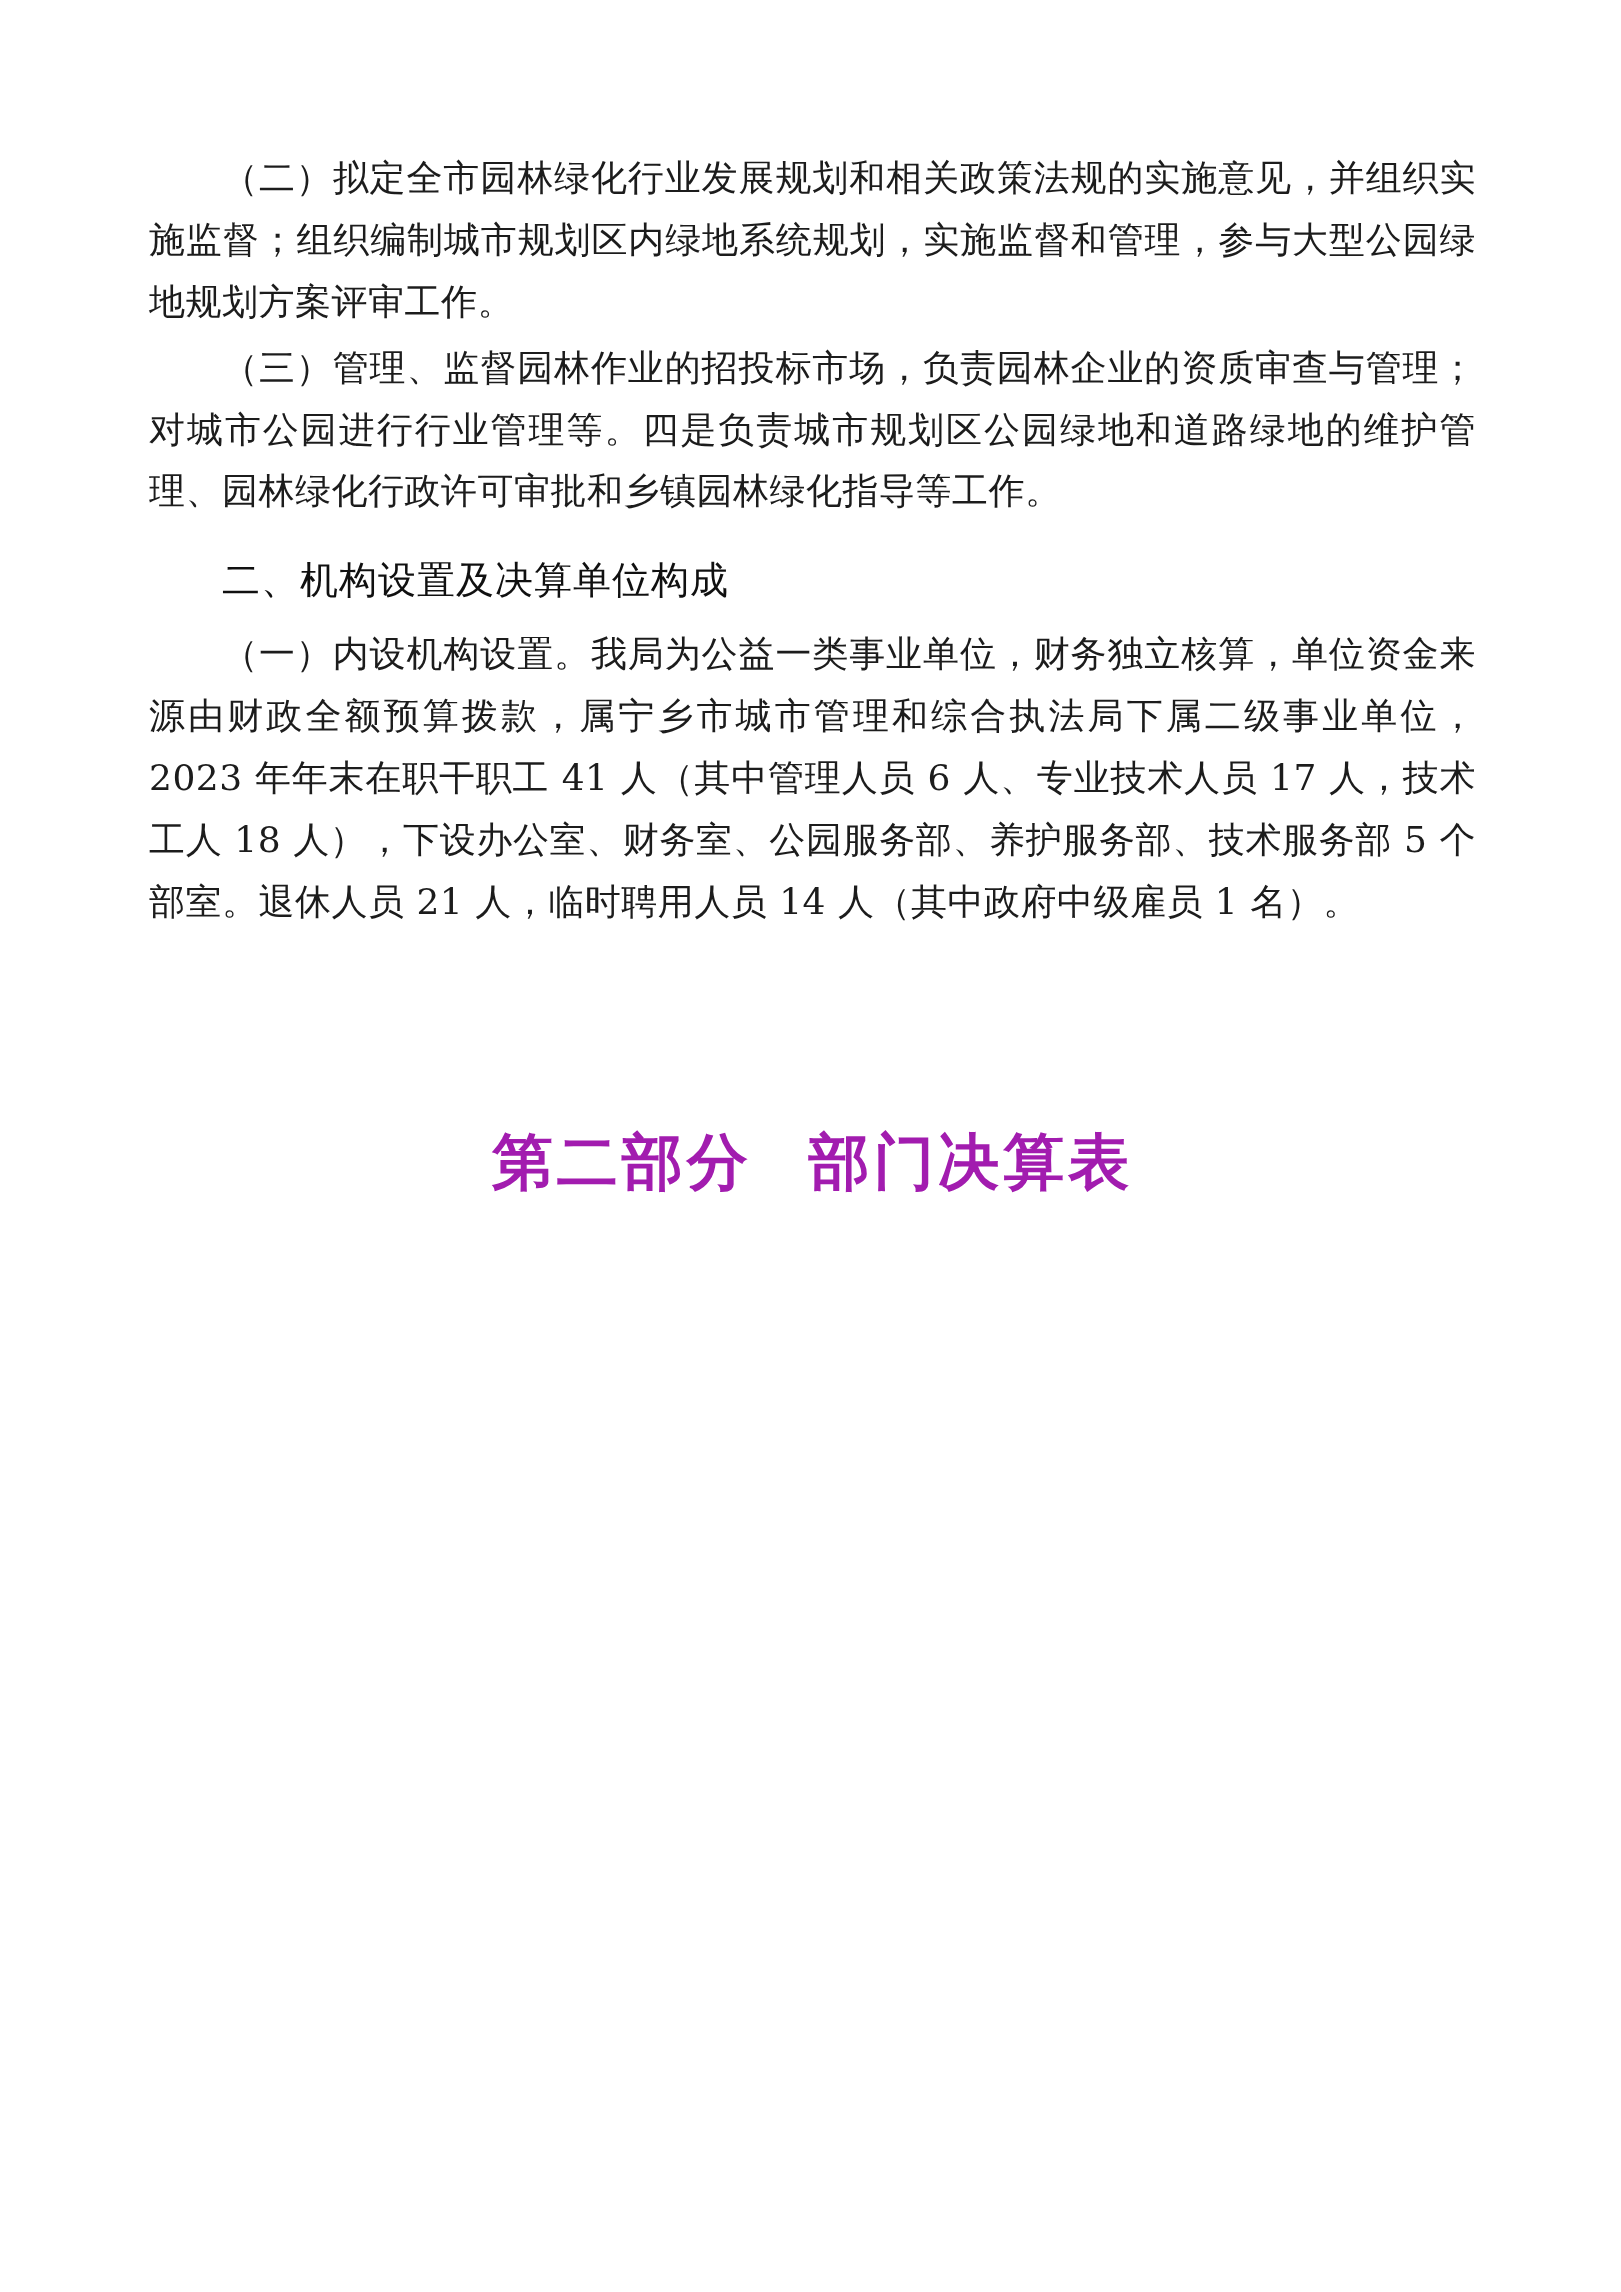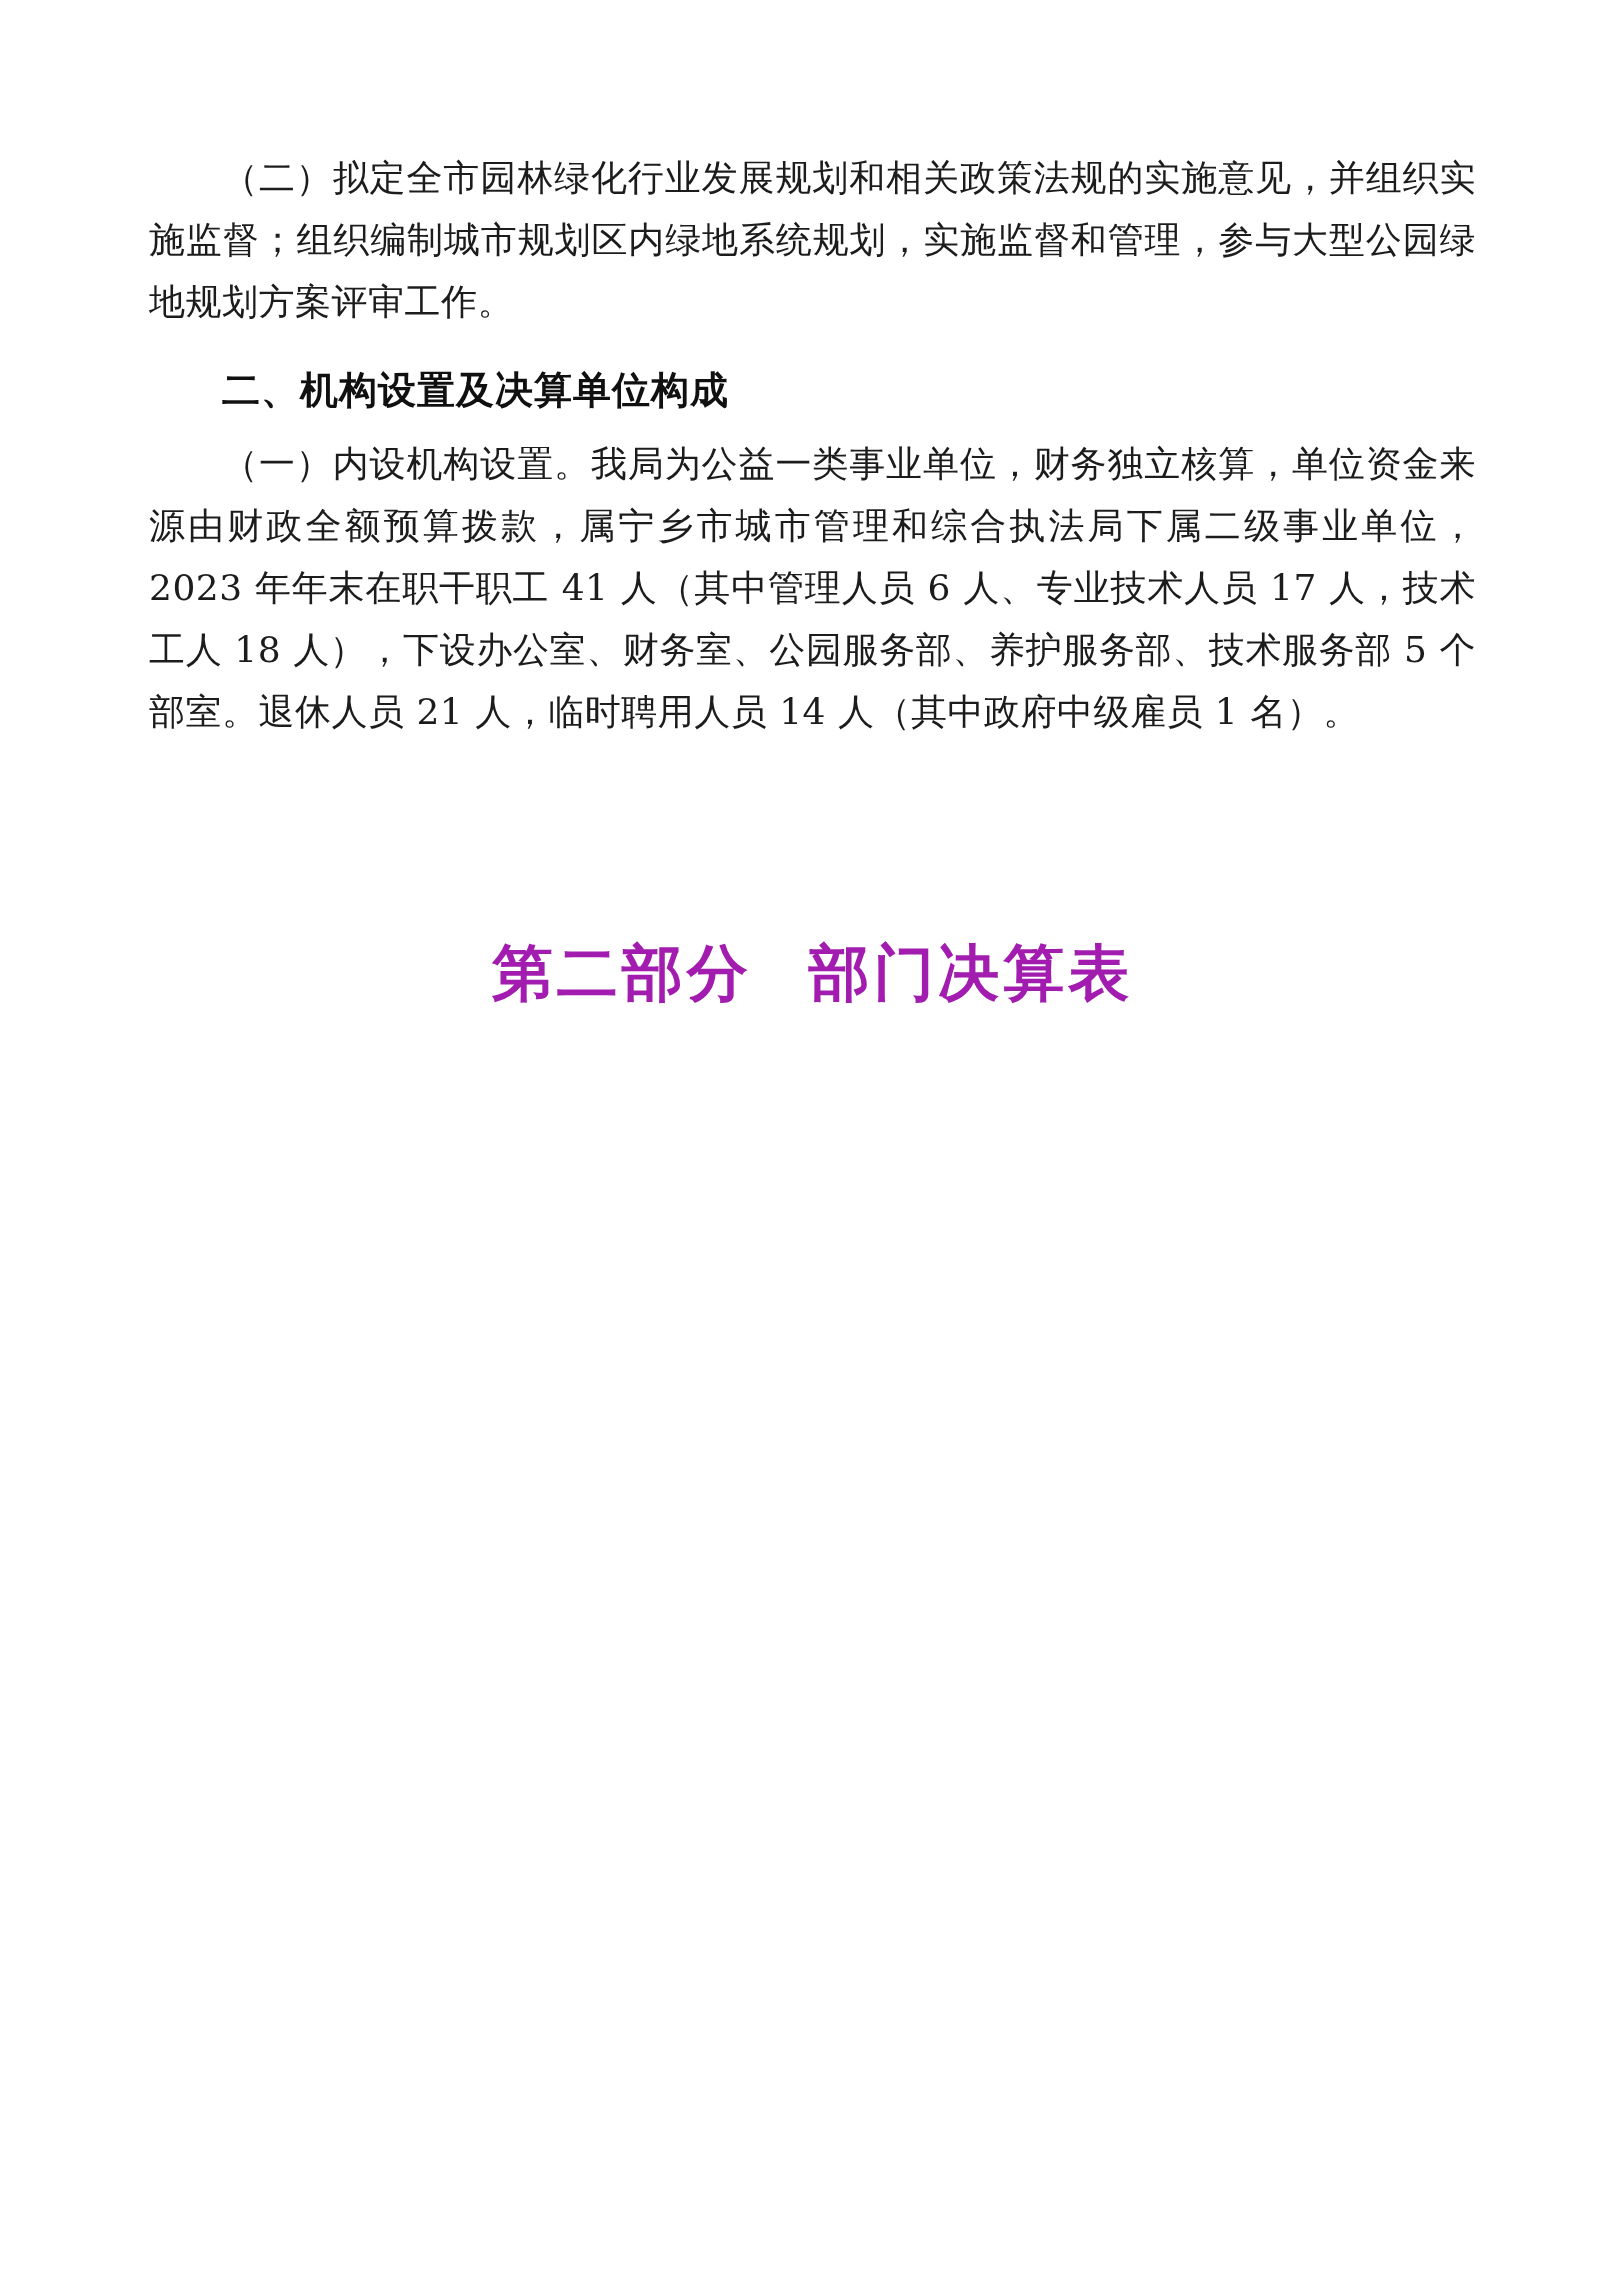--- a/index.html
+++ b/index.html
@@ -30,21 +30,21 @@
     letter-spacing: 0.5px;
     margin: 0 0 3.9px 0;
     font-family: "DejaVu Serif", "Liberation Serif", serif;
     color: #1c1c1c;
   }
   .indent {
     text-indent: 73px;
   }
   .section-heading {
     font-size: 38px;
-    font-weight: bold;
+    font-weight: normal;
     line-height: 1.72;
     margin: 25.5px 0 9.8px 0;
     text-indent: 73px;
     letter-spacing: 1px;
     color: #101010;
     font-family: "DejaVu Sans", "Liberation Sans", sans-serif;
   }
   .para-block {
     margin-bottom: 2px;
   }
@@ -65,20 +65,23 @@
 </style>
 </head>
 <body>
 
 <div class="page">
 
   <div class="para-block">
     <p class="body-text indent">（二）拟定全市园林绿化行业发展规划和相关政策法规的实施意见，并组织实施监督；组织编制城市规划区内绿地系统规划，实施监督和管理，参与大型公园绿地规划方案评审工作。</p>
   </div>
 
+  <div class="para-block">
+    <p class="body-text indent">（三）管理、监督园林作业的招投标市场，负责园林企业的资质审查与管理；对城市公园进行行业管理等。四是负责城市规划区公园绿地和道路绿地的维护管理、园林绿化行政许可审批和乡镇园林绿化指导等工作。</p>
+  </div>
 
   <h2 class="section-heading">二、机构设置及决算单位构成</h2>
 
   <div class="para-block">
     <p class="body-text indent">（一）内设机构设置。我局为公益一类事业单位，财务独立核算，单位资金来源由财政全额预算拨款，属宁乡市城市管理和综合执法局下属二级事业单位，2023 年年末在职干职工 41 人（其中管理人员 6 人、专业技术人员 17 人，技术工人 18 人），下设办公室、财务室、公园服务部、养护服务部、技术服务部 5 个部室。退休人员 21 人，临时聘用人员 14 人（其中政府中级雇员 1 名）。</p>
   </div>
 
 
   <div class="spacer-lg"></div>
 

